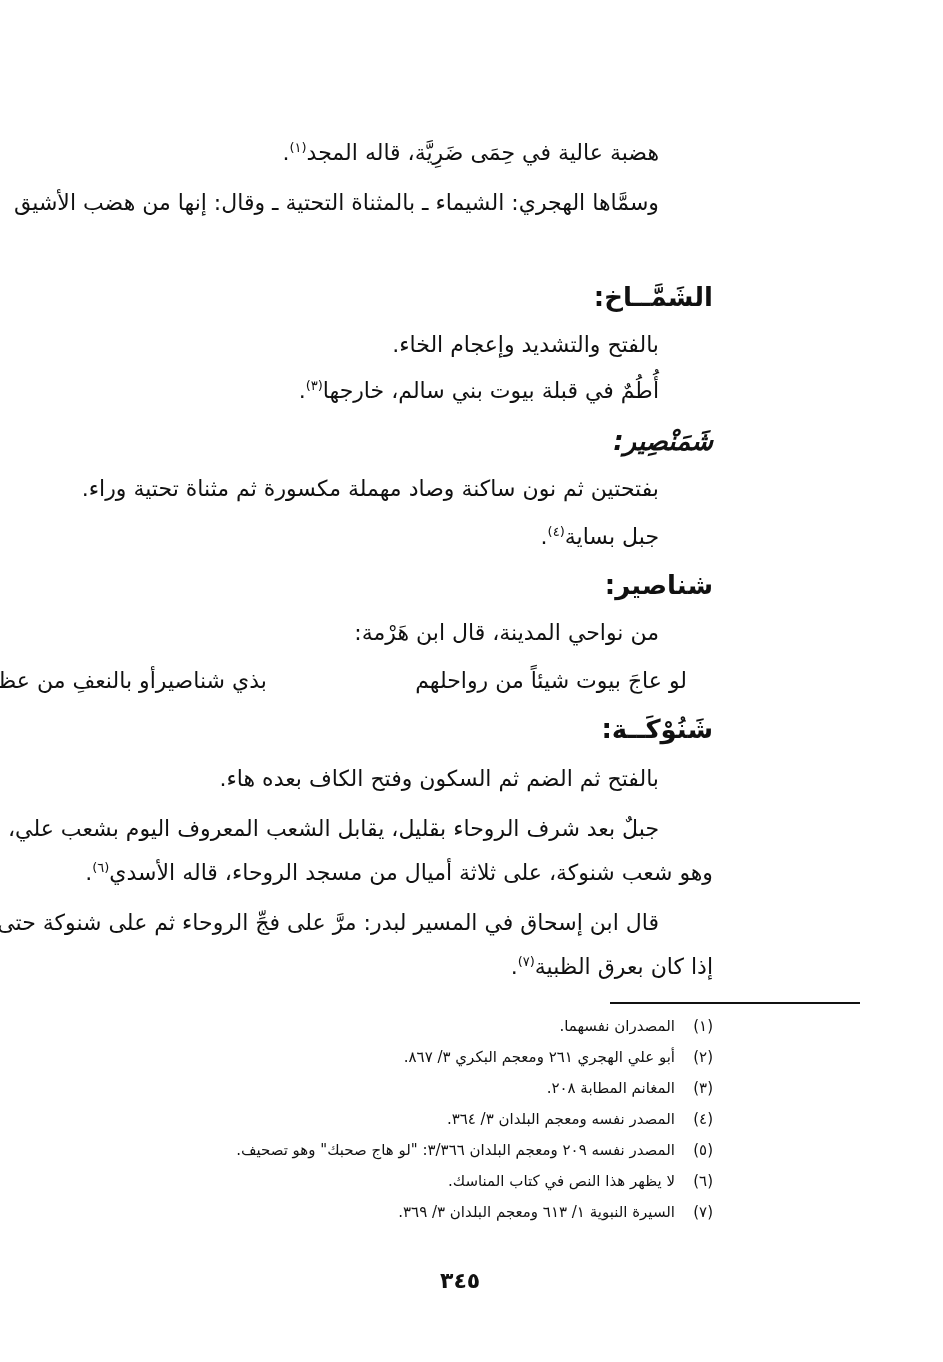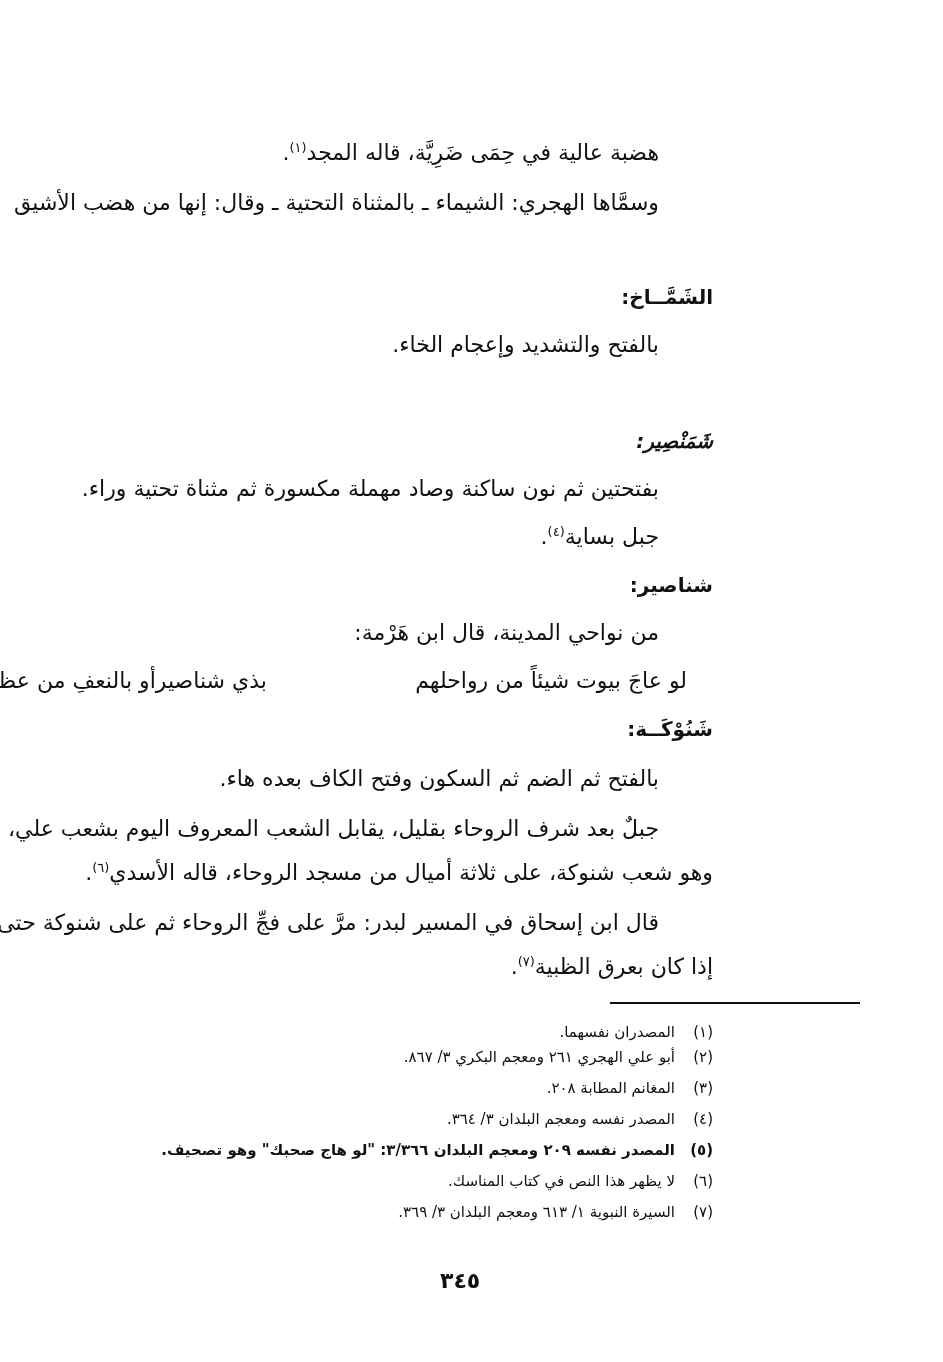--- a/index.html
+++ b/index.html
@@ -33,21 +33,21 @@
       position: absolute;
       right: 0;
       white-space: nowrap;
       font-size: 22px;
       line-height: 30px;
       font-family: "DejaVu Sans", sans-serif;
     }
     .indent { right: 54px; }
     .headword {
       font-weight: bold;
-      font-size: 20px;
+      font-size: 26px;
     }
     sup.fn {
       font-size: 13px;
       vertical-align: super;
       line-height: 0;
     }
     .verse {
       position: absolute;
       right: 26px;
       width: 720px;
@@ -104,20 +104,23 @@
       <span>هضبة عالية في حِمَى ضَرِيَّة، قاله المجد</span><sup class="fn">(١)</sup><span>.</span>
     </div>
     <div class="line indent" style="top:188px;">
       <span>وسمَّاها الهجري: الشيماء ـ بالمثناة التحتية ـ وقال: إنها من هضب الأشيق</span>
     </div>
 
     <div class="line headword" style="top:282px;">الشَمَّــاخ:</div>
     <div class="line indent" style="top:330px;">
       <span>بالفتح والتشديد وإعجام الخاء.</span>
     </div>
+    <div class="line indent" style="top:376px;">
+      <span>أُطُمٌ في قبلة بيوت بني سالم، خارجها</span><sup class="fn">(٣)</sup><span>.</span>
+    </div>
 
     <div class="line headword" style="top:426px;font-style:italic;">شَمَنْصِير:</div>
     <div class="line indent" style="top:474px;">
       <span>بفتحتين ثم نون ساكنة وصاد مهملة مكسورة ثم مثناة تحتية وراء.</span>
     </div>
     <div class="line indent" style="top:522px;">
       <span>جبل بساية</span><sup class="fn">(٤)</sup><span>.</span>
     </div>
 
     <div class="line headword" style="top:570px;">شناصير:</div>
@@ -143,33 +146,33 @@
       <span>قال ابن إسحاق في المسير لبدر: مرَّ على فجِّ الروحاء ثم على شنوكة حتى</span>
     </div>
     <div class="line" style="top:952px;">
       <span>إذا كان بعرق الظبية</span><sup class="fn">(٧)</sup><span>.</span>
     </div>
   </div>
 
   <div class="divider"></div>
 
   <div class="footnotes">
-    <div class="footnote" style="top:0px;margin-top:6px;">
+    <div class="footnote" style="top:0px;">
       <span class="num">(١)</span><span>المصدران نفسهما.</span>
     </div>
     <div class="footnote" style="top:31px;">
       <span class="num">(٢)</span><span>أبو علي الهجري ٢٦١ ومعجم البكري ٣/ ٨٦٧.</span>
     </div>
     <div class="footnote" style="top:62px;">
       <span class="num">(٣)</span><span>المغانم المطابة ٢٠٨.</span>
     </div>
     <div class="footnote" style="top:93px;">
       <span class="num">(٤)</span><span>المصدر نفسه ومعجم البلدان ٣/ ٣٦٤.</span>
     </div>
-    <div class="footnote" style="top:124px;font-weight:bold;">
+    <div class="footnote" style="top:124px;">
       <span class="num">(٥)</span><span>المصدر نفسه ٢٠٩ ومعجم البلدان ٣/٣٦٦: "لو هاج صحبك" وهو تصحيف.</span>
     </div>
     <div class="footnote" style="top:155px;margin-left:36px;">
       <span class="num">(٦)</span><span>لا يظهر هذا النص في كتاب المناسك.</span>
     </div>
     <div class="footnote" style="top:186px;">
       <span class="num">(٧)</span><span>السيرة النبوية ١/ ٦١٣ ومعجم البلدان ٣/ ٣٦٩.</span>
     </div>
   </div>
 

